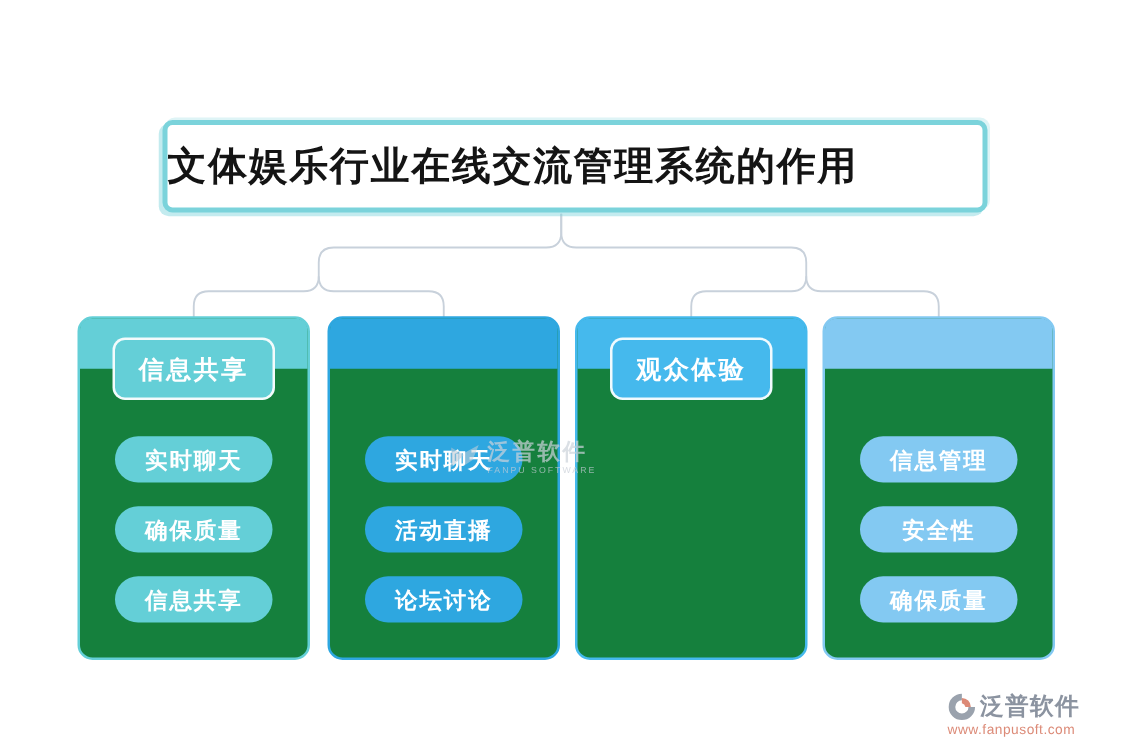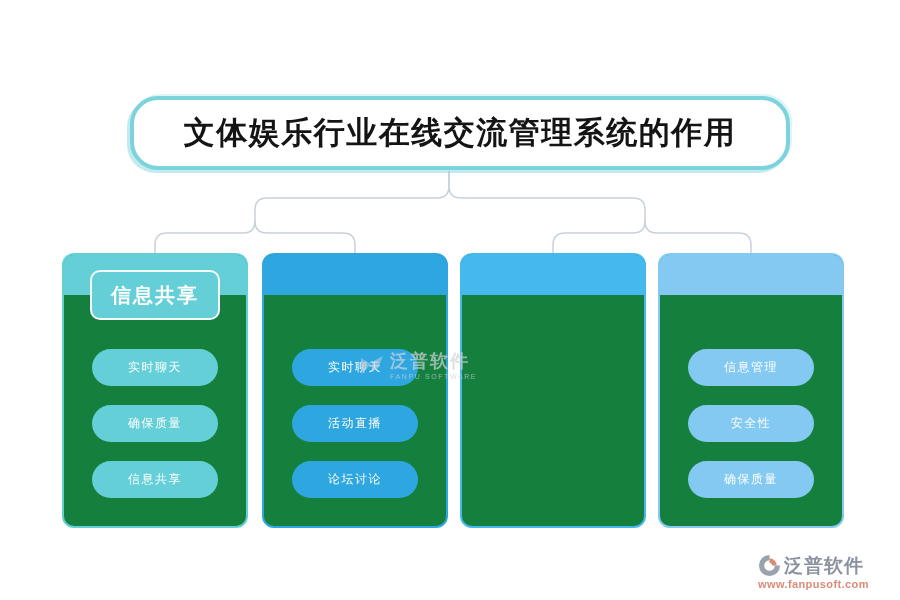--- a/index.html
+++ b/index.html
@@ -7,23 +7,23 @@
     width:900px;height:600px;position:relative;overflow:hidden;
     background:#ffffff;
     font-family:"Liberation Sans","DejaVu Sans",sans-serif;
   }
   .stage{position:absolute;inset:0;width:900px;height:600px;}
 
   
   .title-box{
     position:absolute;left:130px;top:96px;width:660px;height:74px;
     box-sizing:border-box;background:#ffffff;
-    border:4px solid #7BD3DB;border-radius:28px;
+    border:4px solid #7BD3DB;border-radius:8px;
     box-shadow:-3px 3px 0 rgba(123,211,219,.45), 2px -2px 0 rgba(123,211,219,.25);
-    display:flex;align-items:center;justify-content:center;
+    display:flex;align-items:center;justify-content:flex-start;
   }
   .title-box span{
     font-size:31px;font-weight:800;color:#141414;letter-spacing:1.5px;white-space:nowrap;
   }
 
   
   svg.connectors{position:absolute;left:0;top:0;}
 
   
   .card{
@@ -41,40 +41,40 @@
     display:flex;align-items:center;justify-content:center;
     color:#ffffff;font-size:20px;font-weight:700;letter-spacing:2px;white-space:nowrap;
   }
   .card .items{
     position:absolute;left:0;right:0;top:94px;
     display:flex;flex-direction:column;align-items:center;gap:19px;
   }
   .card .pill{
     width:126px;height:37px;border-radius:19px;background:var(--c);
     display:flex;align-items:center;justify-content:center;
-    color:#ffffff;font-size:12px;font-weight:400;letter-spacing:1.5px;white-space:nowrap;
+    color:#ffffff;font-size:18px;font-weight:700;letter-spacing:1.5px;white-space:nowrap;
   }
 
   
   .wm-center{
     position:absolute;left:358px;top:352px;display:flex;align-items:flex-start;gap:4px;
     opacity:.7;pointer-events:none;
   }
   .wm-center .txt{display:flex;flex-direction:column;line-height:1;}
   .wm-center .brand{font-size:18px;font-weight:700;color:#ccd3db;letter-spacing:2px;}
   .wm-center .sub{font-size:7px;color:#c6cdd6;letter-spacing:1.6px;margin-top:3px;}
 
   
   .wm-footer{
     position:absolute;right:18px;bottom:10px;width:124px;
     display:flex;flex-direction:column;align-items:flex-start;line-height:1;
   }
   .wm-footer .row{display:flex;align-items:center;gap:3px;}
   .wm-footer .brand{font-size:19px;font-weight:700;color:#8B93A0;letter-spacing:1px;}
-  .wm-footer .url{font-size:11px;font-weight:700;color:#DC8A77;letter-spacing:.4px;margin-top:2px;}
+  .wm-footer .url{font-size:11px;font-weight:400;color:#DC8A77;letter-spacing:.4px;margin-top:2px;}
 </style>
 </head>
 <body>
 
 <div class="stage">
 
   <svg class="connectors" width="900" height="600" viewBox="0 0 900 600" aria-hidden="true">
     <g fill="none" stroke="#C8D1DB" stroke-width="1.5">
       <path d="M449,171 V186 Q449,198 437,198 H267 Q255,198 255,210 V221 Q255,233 243,233 H167 Q155,233 155,245 V254"></path>
       <path d="M255,221 Q255,233 267,233 H343 Q355,233 355,245 V254"></path>
@@ -103,20 +103,23 @@
     <div class="band"></div>
     <div class="items">
       <div class="pill">实时聊天</div>
       <div class="pill">活动直播</div>
       <div class="pill">论坛讨论</div>
     </div>
   </div>
 
   <div class="card" style="left: 460px; --c: #45B9ED;">
     <div class="band"></div>
+    <div class="header-pill">
+      <span>观众体验</span>
+    </div>
   </div>
 
   <div class="card" style="left: 658px; --c: #83C9F2;">
     <div class="band"></div>
     <div class="items">
       <div class="pill">信息管理</div>
       <div class="pill">安全性</div>
       <div class="pill">确保质量</div>
     </div>
   </div>

